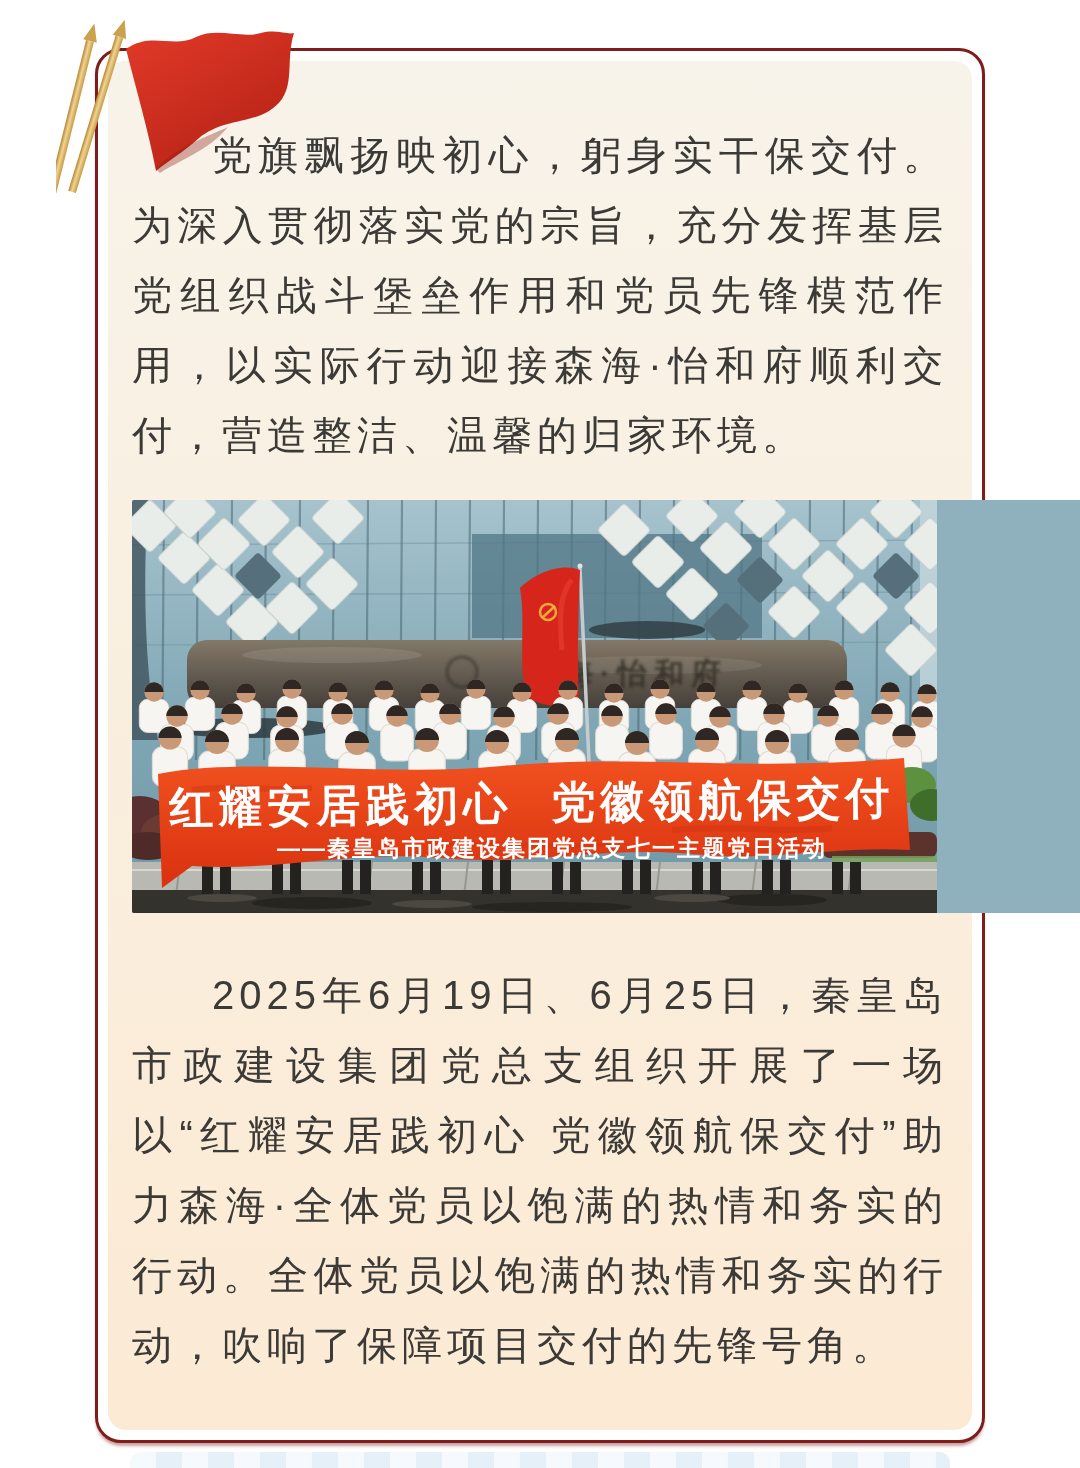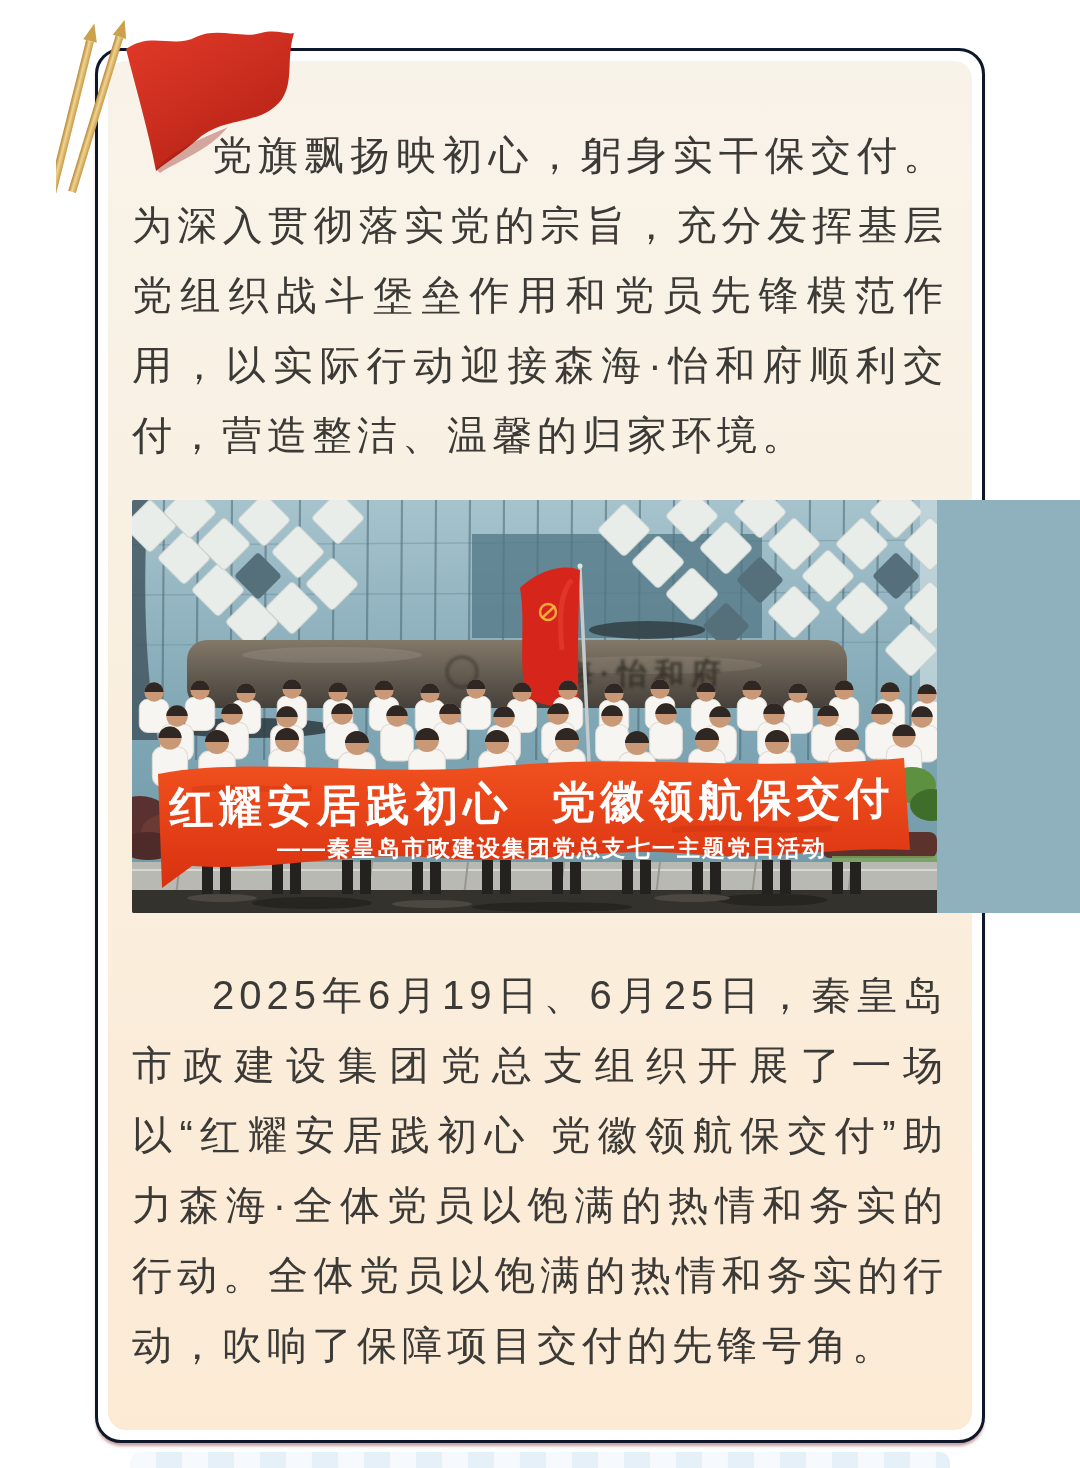--- a/index.html
+++ b/index.html
@@ -1,19 +1,19 @@
 <!DOCTYPE html>
 <html><head>
 <meta charset="utf-8">
 <style>
   html,body{margin:0;padding:0;background:#ffffff;}
   .page{position:relative;width:1080px;height:1468px;background:#ffffff;overflow:hidden;
         font-family:"Liberation Sans","DejaVu Sans",sans-serif;}
   .card{position:absolute;left:95px;top:48px;width:890px;height:1395px;box-sizing:border-box;
-        border:3px solid #0f172a;border-radius:26px;background:#ffffff;padding:10px;
+        border:3px solid #7f1d1d;border-radius:26px;background:#ffffff;padding:10px;
         box-shadow:0 4px 3px -1px rgba(150,70,70,.5);}
   .card-inner{box-sizing:border-box;width:100%;height:100%;border-radius:18px;
         background:linear-gradient(180deg,#f8f3ea 0%,#f9efdf 45%,#fcead4 100%);
         padding:59px 24px 50px 24px;}
   .para{margin:0;width:816px;font-size:40px;line-height:70px;letter-spacing:5px;
         text-indent:80px;text-align:justify;text-justify:inter-character;color:#3c3a37;}
   .photo{width:956px;height:413px;margin:30px auto 0 auto;overflow:hidden;border-radius:2px;
         background:#8fb0bd;}
   .para2{margin-top:47px;}
   .flag-deco{position:absolute;left:-42px;top:-32px;width:300px;height:215px;z-index:5;}

